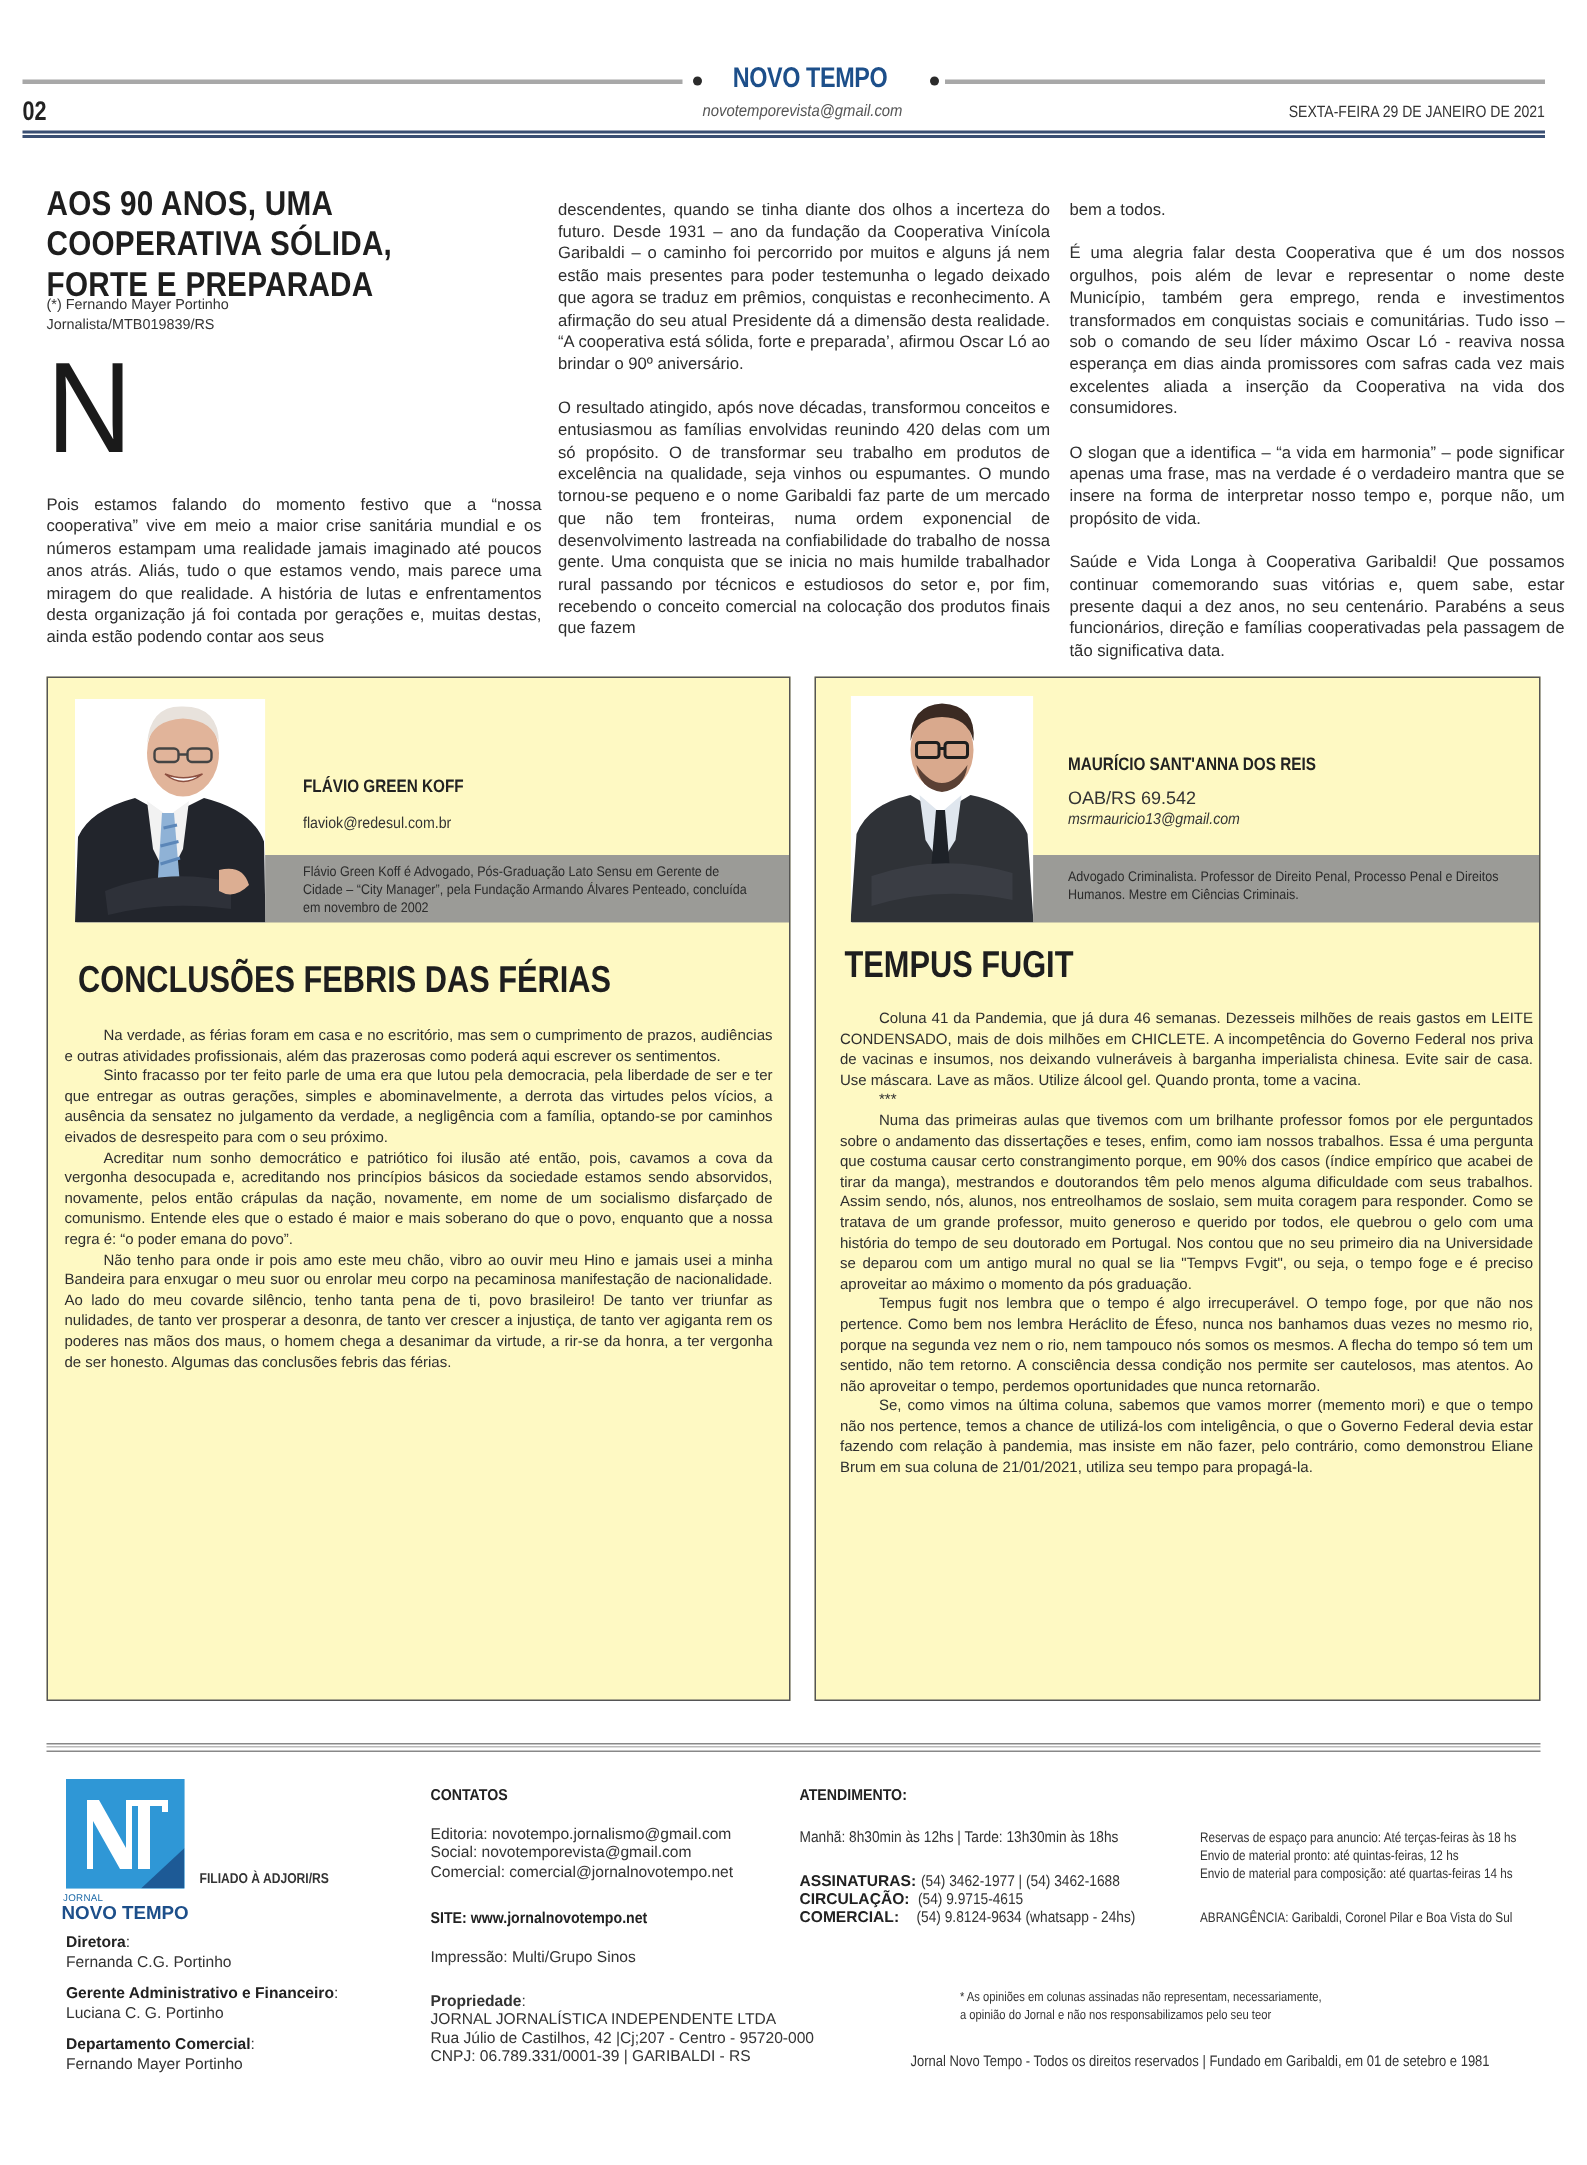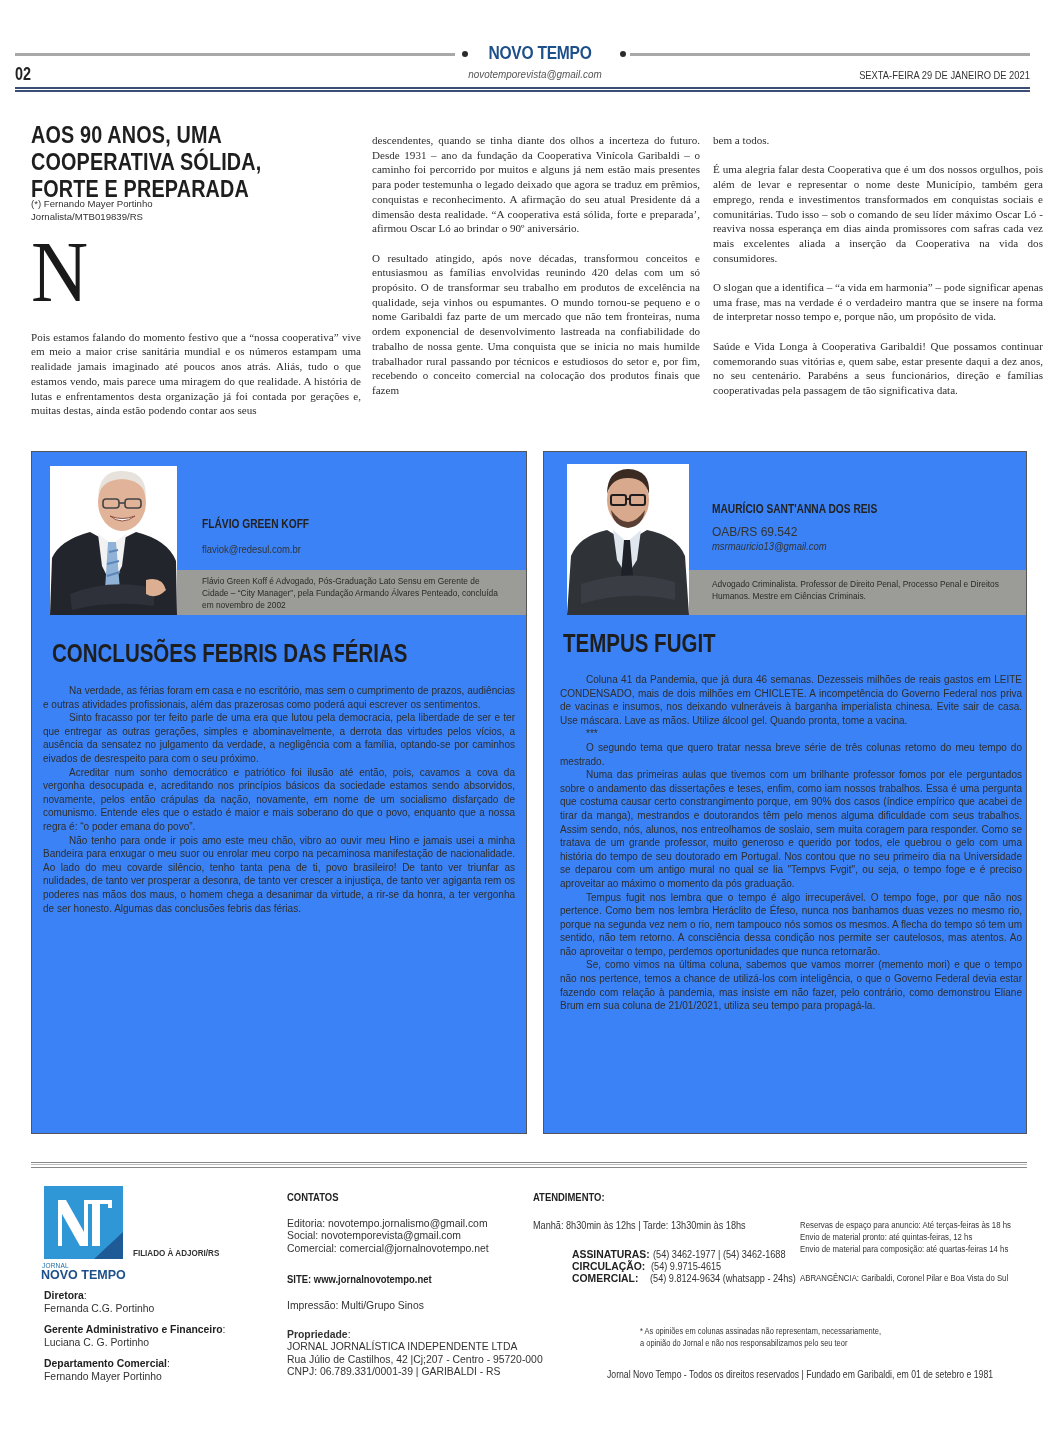--- a/index.html
+++ b/index.html
@@ -13,29 +13,29 @@
   .hdr-title { position: absolute; left: 475px; top: 42px; width: 130px; text-align: center; font-family: "Liberation Sans", sans-serif; font-weight: bold; font-size: 19px; color: #1d4f8a; transform: scaleX(0.82); letter-spacing: -0.3px; }
   .hdr-page { position: absolute; left: 15px; top: 64px; font-weight: bold; font-size: 18px; color: #222; transform: scaleX(0.8); transform-origin: left; }
   .hdr-email { position: absolute; left: 460px; top: 68px; width: 150px; text-align: center; font-style: italic; font-size: 11px; color: #555; transform: scaleX(0.9); }
   .hdr-date { position: absolute; right: 28px; top: 69px; font-size: 11px; color: #333; transform: scaleX(0.85); transform-origin: right; }
   .hdr-dbl { position: absolute; left: 15px; top: 87px; width: 1015px; height: 5px; border-top: 2px solid #3a4f73; border-bottom: 2px solid #3a4f73; }
 
   
   .top-title { position: absolute; left: 31px; top: 122px; width: 330px; font-weight: bold; font-size: 23px; line-height: 27px; color: #1e1e1e; transform: scaleX(0.86); transform-origin: left; letter-spacing: 0.2px; }
   .byline { position: absolute; left: 31px; top: 197px; font-size: 9.6px; line-height: 13px; color: #333; }
   .col { position: absolute; font-size: 11.1px; line-height: 14.7px; text-align: justify; color: #2e2e2e; }
-  .col p { margin-bottom: 14.7px; font-family: Liberation Serif, serif; }
+  .col p { margin-bottom: 14.7px; }
   .col1 { left: 31px; top: 255px; width: 330px; }
   .col2 { left: 372px; top: 133px; width: 328px; }
   .col3 { left: 713px; top: 133px; width: 330px; }
   .dropcap-wrap { position: relative; padding-left: 52px; min-height: 60px; }
   .dropcap { position: absolute; left: 0; top: -26px; font-size: 86px; line-height: 86px; font-weight: normal; color: #1a1a1a; transform: scaleX(0.92); transform-origin: left; }
 
   
-  .box { position: absolute; top: 451px; height: 683px; border: 1.5px solid #555; background: #3b82f6; }
+  .box { position: absolute; top: 451px; height: 683px; border: 1.5px solid #555; background: #fef9c3; }
   .box-l { left: 31px; width: 496px; }
   .box-r { left: 543px; width: 484px; }
   .bio-bar { position: absolute; background: #9b9b97; }
   .box-l .bio-bar { left: 19px; top: 118px; width: 475px; height: 45px; }
   .box-r .bio-bar { left: 24px; top: 118px; width: 458px; height: 45px; }
   .bio-text { position: absolute; font-size: 9.3px; line-height: 12px; color: #2a2a2a; transform: scaleX(0.9); transform-origin: left; }
   .box-l .bio-text { left: 170px; top: 123px; width: 330px; }
   .box-r .bio-text { left: 168px; top: 126px; width: 320px; }
   .auth-name { position: absolute; font-weight: bold; font-size: 12px; color: #222; transform: scaleX(0.85); transform-origin: left; }
   .box-l .auth-name { left: 170px; top: 65px; }
@@ -67,21 +67,21 @@
   .logo-name { position: absolute; left: 41px; top: 1268px; font-weight: bold; font-size: 12.5px; color: #1d4f8a; }
   .filiado { position: absolute; left: 133px; top: 1247px; font-weight: bold; font-size: 9.5px; color: #333; transform: scaleX(0.85); transform-origin: left; }
 
   .staff { position: absolute; left: 44px; font-size: 10.4px; line-height: 12.5px; color: #333; }
   .staff b { color: #222; }
 
   .f-head { position: absolute; font-weight: bold; font-size: 10.5px; color: #222; transform: scaleX(0.9); transform-origin: left; }
   .f-text { position: absolute; font-size: 10.4px; line-height: 12.4px; color: #333; white-space: nowrap; }
   .f-cond { transform: scaleX(0.88); transform-origin: left; }
   .f-small { position: absolute; font-size: 9.2px; line-height: 11.8px; color: #333; transform: scaleX(0.85); transform-origin: left; white-space: nowrap; }
-  .f-key { font-weight: bold; color: #222; margin-left: 39px; }
+  .f-key { font-weight: bold; color: #222; }
 </style>
 </head>
 <body>
 
 <div class="hdr-rule-l"></div>
 <div class="hdr-dot" style="left:462px"></div>
 <div class="hdr-title">NOVO TEMPO</div>
 <div class="hdr-dot" style="left:620px"></div>
 <div class="hdr-rule-r"></div>
 <div class="hdr-page">02</div>
@@ -161,21 +161,20 @@
     </svg>
   </div>
   <div class="auth-name">MAURÍCIO SANT'ANNA DOS REIS</div>
   <div class="auth-oab">OAB/RS 69.542</div>
   <div class="auth-email">msrmauricio13@gmail.com</div>
   <div class="bio-text">Advogado Criminalista. Professor de Direito Penal, Processo Penal e Direitos Humanos. Mestre em Ciências Criminais.</div>
   <h2 class="col-title">TEMPUS FUGIT</h2>
   <div class="col-body">
     <p>Coluna 41 da Pandemia, que já dura 46 semanas. Dezesseis milhões de reais gastos em LEITE CONDENSADO, mais de dois milhões em CHICLETE. A incompetência do Governo Federal nos priva de vacinas e insumos, nos deixando vulneráveis à barganha imperialista chinesa. Evite sair de casa. Use máscara. Lave as mãos. Utilize álcool gel. Quando pronta, tome a vacina.</p>
     <p>***</p>
-    <p>O segundo tema que quero tratar nessa breve série de três colunas retomo do meu tempo do mestrado.</p>
     <p>Numa das primeiras aulas que tivemos com um brilhante professor fomos por ele perguntados sobre o andamento das dissertações e teses, enfim, como iam nossos trabalhos. Essa é uma pergunta que costuma causar certo constrangimento porque, em 90% dos casos (índice empírico que acabei de tirar da manga), mestrandos e doutorandos têm pelo menos alguma dificuldade com seus trabalhos. Assim sendo, nós, alunos, nos entreolhamos de soslaio, sem muita coragem para responder. Como se tratava de um grande professor, muito generoso e querido por todos, ele quebrou o gelo com uma história do tempo de seu doutorado em Portugal. Nos contou que no seu primeiro dia na Universidade se deparou com um antigo mural no qual se lia "Tempvs Fvgit", ou seja, o tempo foge e é preciso aproveitar ao máximo o momento da pós graduação.</p>
     <p>Tempus fugit nos lembra que o tempo é algo irrecuperável. O tempo foge, por que não nos pertence. Como bem nos lembra Heráclito de Éfeso, nunca nos banhamos duas vezes no mesmo rio, porque na segunda vez nem o rio, nem tampouco nós somos os mesmos. A flecha do tempo só tem um sentido, não tem retorno. A consciência dessa condição nos permite ser cautelosos, mas atentos. Ao não aproveitar o tempo, perdemos oportunidades que nunca retornarão.</p>
     <p>Se, como vimos na última coluna, sabemos que vamos morrer (memento mori) e que o tempo não nos pertence, temos a chance de utilizá-los com inteligência, o que o Governo Federal devia estar fazendo com relação à pandemia, mas insiste em não fazer, pelo contrário, como demonstrou Eliane Brum em sua coluna de 21/01/2021, utiliza seu tempo para propagá-la.</p>
   </div>
 </div>
 
 <div class="ftr-rule"></div>
 
 <div class="logo-box">
   <svg width="79" height="73" viewBox="0 0 79 73">

